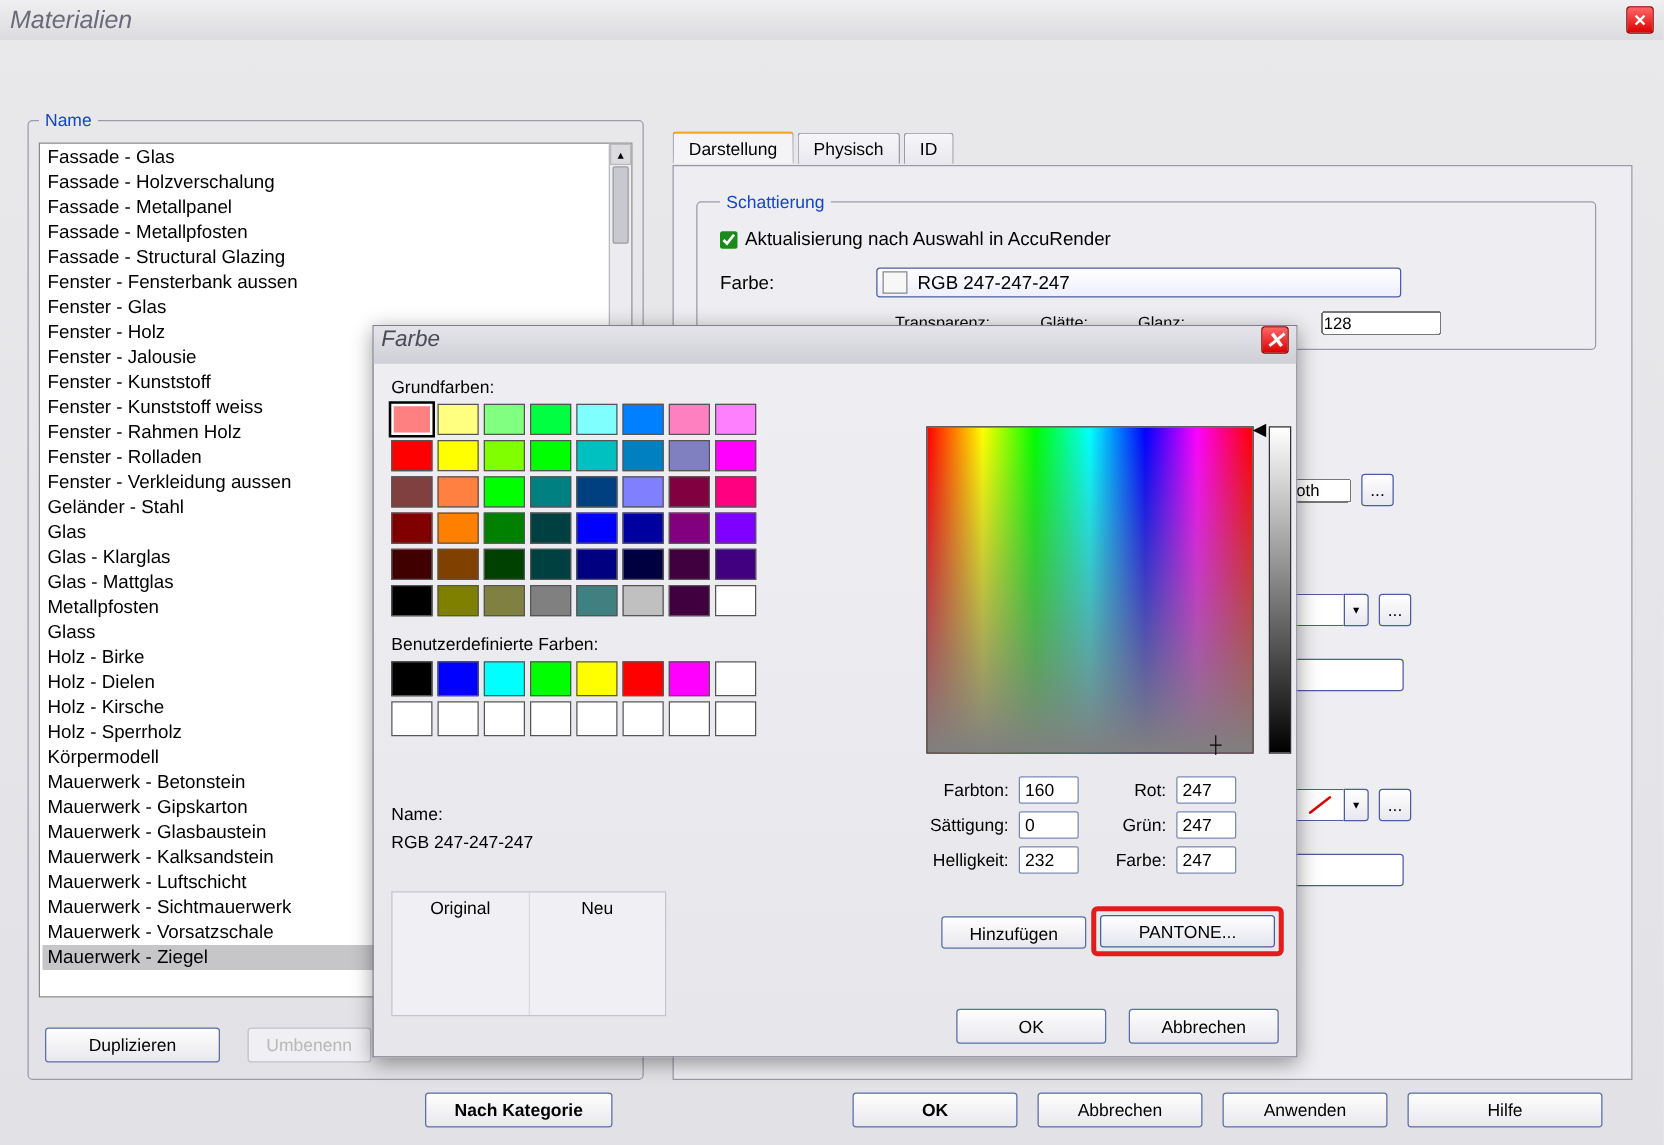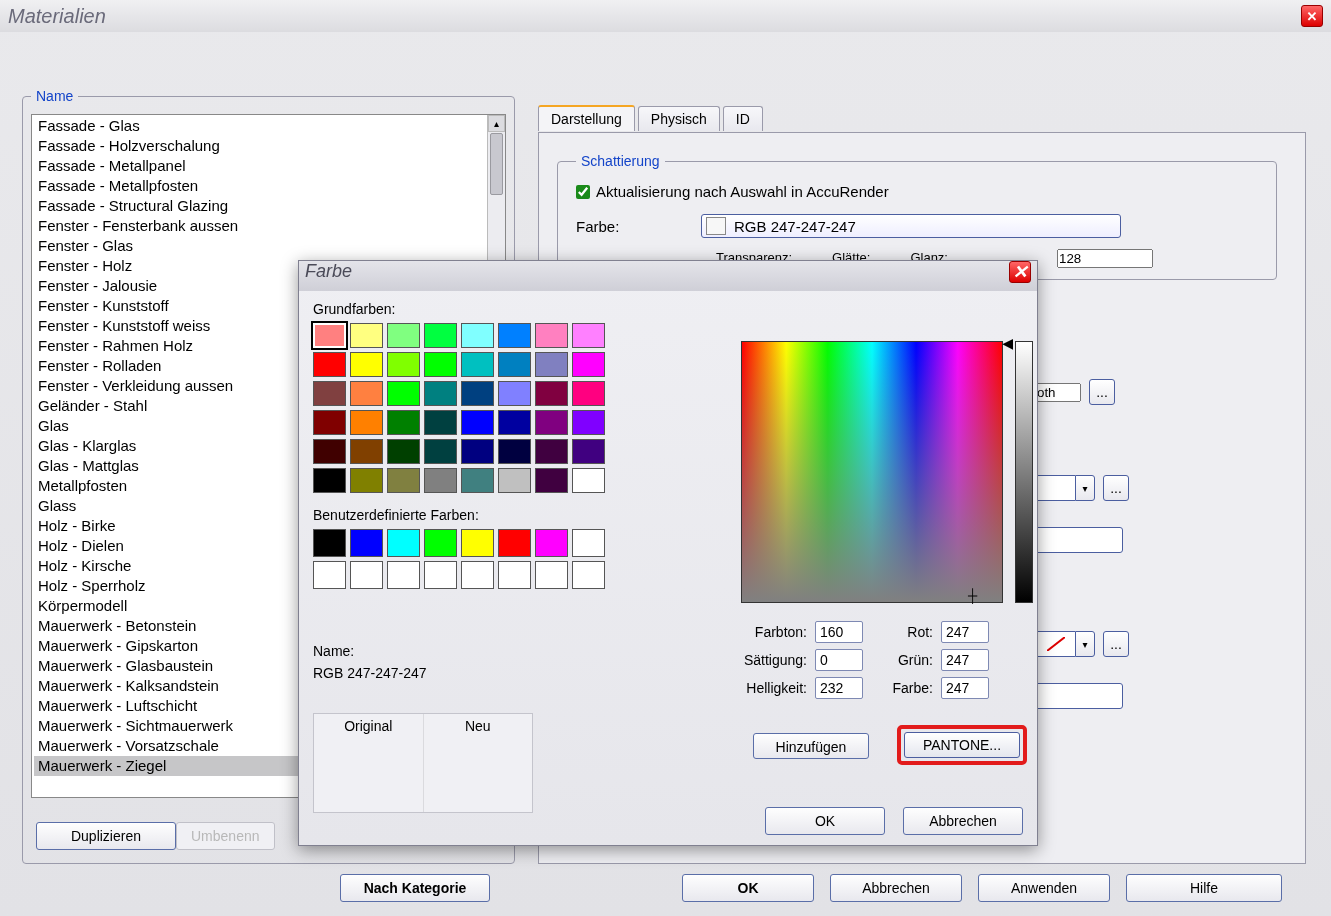--- a/index.html
+++ b/index.html
@@ -21,21 +21,21 @@
 .listbox .inner { padding:1px 2px; }
 .listbox .item { padding:0 4px; font-size:15px; line-height:20px; white-space:nowrap; }
 .listbox .item.selected { background:#c6c6c8; }
 .list-scroll { position:absolute; right:0; top:0; bottom:0; width:18px; background:#ececf0; border-left:1px solid #bbb;}
 .list-scroll .up,.list-scroll .dn { height:17px; background:#dcdce0; border:1px solid #bbb; display:flex; align-items:center; justify-content:center; font-size:10px;}
 .list-scroll .thumb { position:absolute; left:2px; right:2px; top:18px; height:62px; background:#c8c8cf; border:1px solid #9a9aa0; border-radius:2px;}
 .list-scroll .dn { position:absolute; bottom:0; left:0; right:0;}
 
 .btn { background:linear-gradient(#fefefe,#e8e8ee); border:1px solid #5a6ea8; border-radius:3px; padding:5px 14px; cursor:pointer; font-size:14px;}
 .btn:disabled, .btn.disabled { color:#b8b8b8; border-color:#c0c0c8; background:#f0f0f4; cursor:default;}
-.btnrow-left { position:absolute; left:36px; top:790px; display:flex; }
+.btnrow-left { position:absolute; left:36px; top:790px; display:flex; gap:22px;}
 
 
 .right-col { position:absolute; left:538px; top:72px; width:768px; height:760px; }
 .tabstrip { display:flex; height:28px;align-items:center; }
 .tab { padding:4px 12px; border:1px solid #9a9aaa; border-bottom:none; background:linear-gradient(#f7f7fa,#e8e8ee); margin-right:3px; border-radius:3px 3px 0 0; font-size:14px; cursor:pointer;}
 .tab.active { background:#f4f4f7; border-top:2px solid #f5a623;}
 .tab-page { border:1px solid #9a9aaa; background:#eeeef2; height:732px; padding:20px 18px; position:relative;}
 
 .fs-sch legend { color:#1344c9; }
 .row { display:flex; align-items:center; gap:10px; margin:6px 0; font-size:15px;}
@@ -73,21 +73,21 @@
     linear-gradient(to right, #ff0000 0%, #ffff00 17%, #00ff00 33%, #00ffff 50%, #0000ff 67%, #ff00ff 83%, #ff0000 100%);
   border:1px solid #333;
 }
 .gradient-area .cursor { position:absolute; right:24px; bottom:4px; width:10px; height:10px;}
 .lum-bar { position:absolute; right:4px; top:50px; width:18px; height:262px; background:linear-gradient(#fff,#000); border:1px solid #333;}
 .lum-pointer{ position:absolute; right:24px; top:44px; font-size:14px;}
 
 .val-grid { position:absolute; right:10px; top:330px; width:300px; display:grid; grid-template-columns:80px 50px 60px 50px; gap:6px 8px; align-items:center; font-size:14px; text-align:right;}
 .val-grid input { width:48px; padding:2px 4px; border:1px solid #7e89b3; border-radius:2px; text-align:left; font-size:14px;}
 
-.pantone { position:absolute; right:14px; top:438px; width:116px; height:26px; background:linear-gradient(#fff,#e4e6ee); border:1px solid #4b5ea0; border-radius:3px; font-size:14px; cursor:pointer;}
+.pantone { position:absolute; right:14px; top:438px; width:140px; height:26px; background:linear-gradient(#fff,#e4e6ee); border:1px solid #4b5ea0; border-radius:3px; font-size:14px; cursor:pointer;}
 .hl-red { border:4px solid #e21b1b; border-radius:5px; padding:3px;}
 
 .add-btn { position:absolute; right:168px; top:442px; width:116px; height:26px;}
 
 .okc { position:absolute; right:14px; bottom:10px; display:flex; gap:18px;}
 
 .name-block { position:absolute; left:14px; top:352px; font-size:14px;}
 .orig-neu { position:absolute; left:14px; top:422px; width:220px; height:100px; border:1px solid #c4c4cc; background:#f0f0f4; display:flex;}
 .orig-neu > div { flex:1; text-align:center; padding-top:4px; font-size:14px;}
 .orig-neu > div + div { border-left:1px solid #dadade;}

